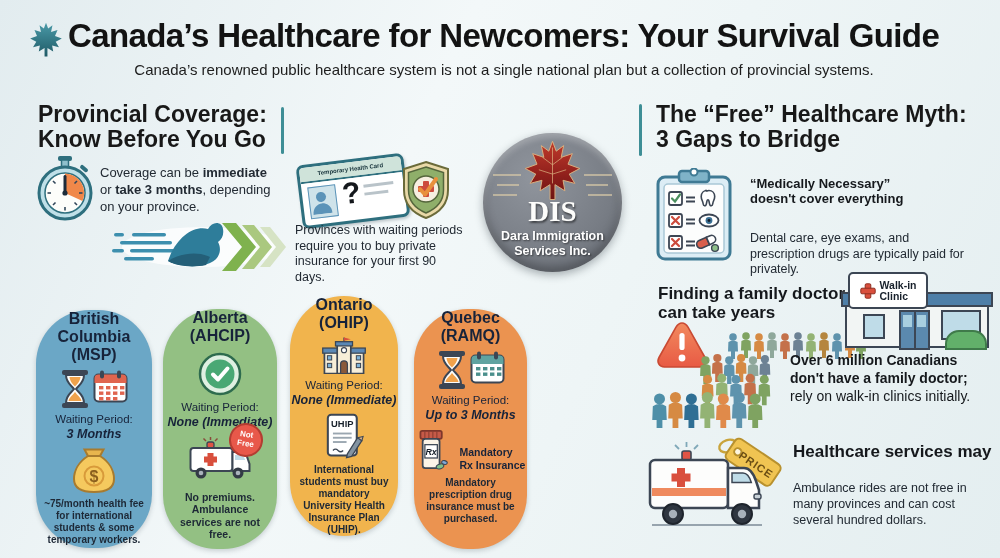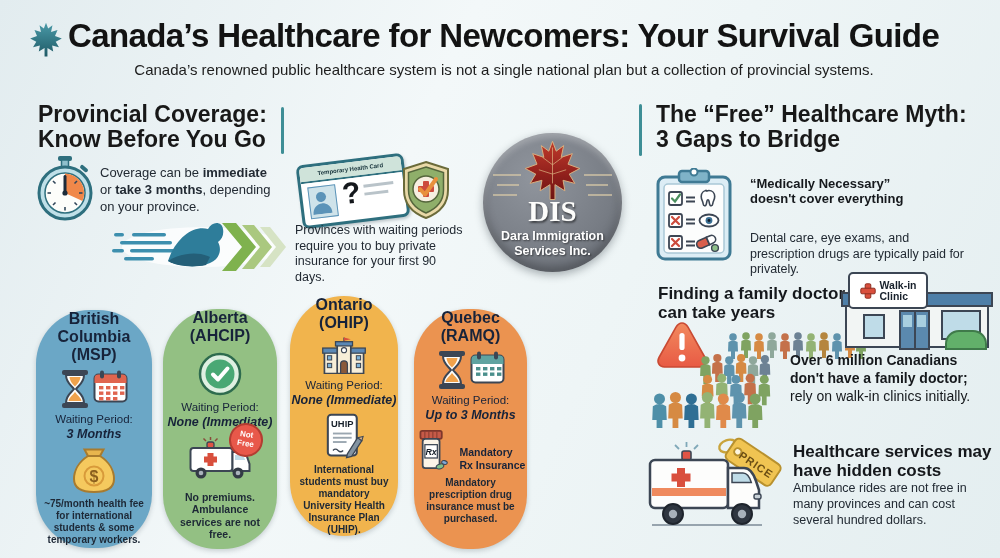--- a/index.html
+++ b/index.html
@@ -309,21 +309,20 @@
     <rect x="108" y="58" width="7" height="5" rx="2" fill="#c9d2d8" stroke="#3c4654" stroke-width="1.4"></rect>
 
     <circle cx="27" cy="78" r="10" fill="#2f3640" stroke="#1e242c" stroke-width="2"></circle>
       <circle cx="27" cy="78" r="4.2" fill="#a8b1ba"></circle>
     <circle cx="96" cy="78" r="10" fill="#2f3640" stroke="#1e242c" stroke-width="2"></circle>
       <circle cx="96" cy="78" r="4.2" fill="#a8b1ba"></circle>
   </svg>
 
   <div class="abs" style="left:793px;top:442px;font-size:17px;font-weight:bold;color:#15181c;line-height:1.13">
     <div>Healthcare services may</div>
-    <div>have hidden costs</div>
   </div>
   <div class="abs body-txt" style="left:793px;top:480px;width:182px;font-size:12.5px;line-height:1.28">Ambulance rides are not free in many provinces and can cost several hundred dollars.</div>
 
   <div class="abs card" style="left: 36px; top: 310px; width: 116px; height: 238px; background: rgb(107, 167, 198);">
     <div class="card-title">
       <div>British Columbia</div>
         <div>(MSP)</div>
     </div>
     <div class="iconrow">
       <svg width="30" height="38" viewBox="0 0 30 38">

